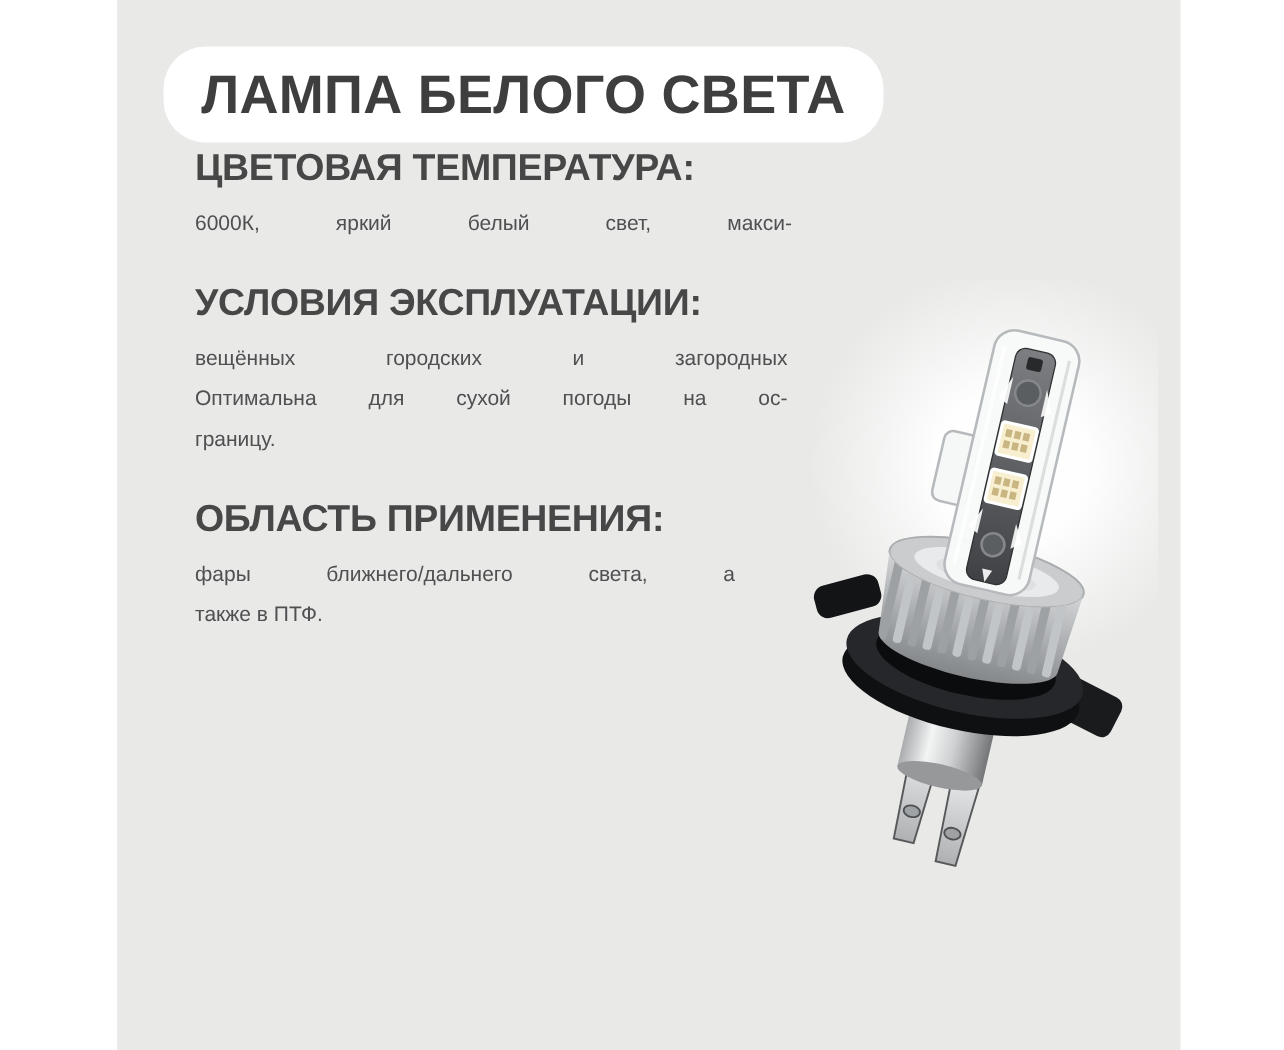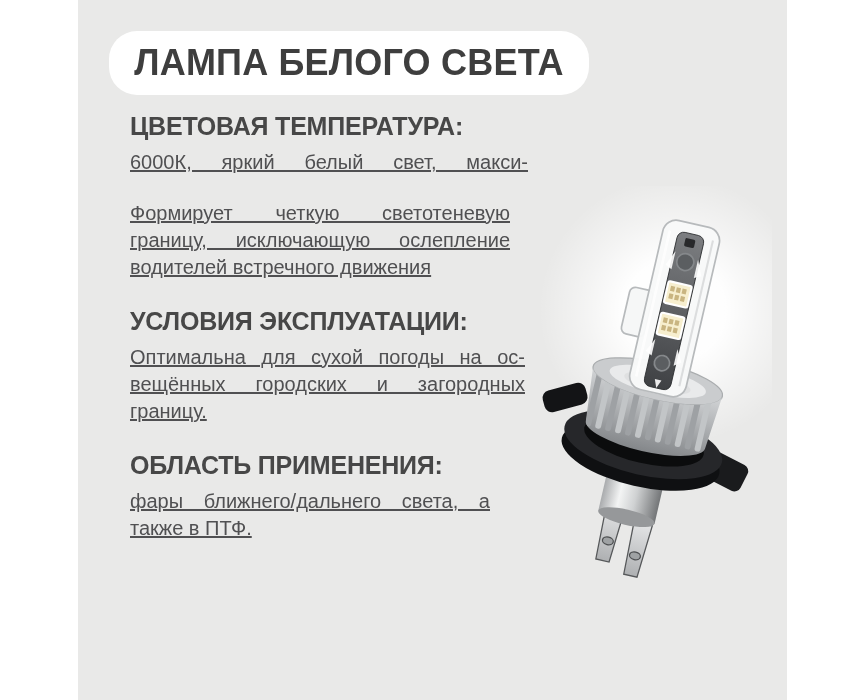--- a/index.html
+++ b/index.html
@@ -15,32 +15,32 @@
   }
   .title-badge{
     position:absolute;left:109px;top:31px;width:480px;height:64px;
     background:var(--badge_bg,#ffffff);border-radius:28px;
     display:flex;align-items:center;justify-content:center;
   }
   .title-badge .title-text{
     font-size:36px;font-weight:700;letter-spacing:.2px;
     color:var(--title_text,#3e3e3e);white-space:nowrap;
   }
-  .content{position:absolute;left:130px;top:110px;width:400px;}
+  .content{position:absolute;left:130px;top:96px;width:400px;}
   .sec{margin:0;}
   .sec + .sec{margin-top:24px;}
   .sec-heading{
     font-size:25px;line-height:32px;font-weight:700;letter-spacing:-.2px;
     color:var(--heading_text,#474747);white-space:nowrap;margin:0 0 7px 0;
   }
   .sec-body{margin:0;}
   .line{
-    font-size:20px;line-height:27px;font-weight:400;
+    font-size:14px;line-height:27px;font-weight:400;
     color:var(--body_text,#505052);
-    text-align:justify;text-align-last:justify;text-decoration:underline;
+    text-align:justify;text-align-last:justify;
   }
   .line.last{text-align:left;text-align-last:left;}
   .w1{width:398px}.w2{width:380px}.w3{width:395px}.w4{width:360px}
   .bulb-svg{position:absolute;left:516px;top:186px;width:256px;height:408px;pointer-events:none;}
 </style>
 </head>
 <body>
 
 <div class="canvas">
   <div class="panel"></div>
@@ -52,32 +52,27 @@
   <div class="content">
 
     <div class="sec">
       <div class="sec-heading">ЦВЕТОВАЯ ТЕМПЕРАТУРА:</div>
       <div class="sec-body w1">
         <div class="line">6000К, яркий белый свет, макси-</div>
       </div>
     </div>
 
     <div class="sec">
-      <div class="sec-body w2">
-        <div class="line">Формирует четкую светотеневую</div>
-        <div class="line">границу, исключающую ослепление</div>
-        <div class="line last">водителей встречного движения</div>
-      </div>
     </div>
 
     <div class="sec">
       <div class="sec-heading">УСЛОВИЯ ЭКСПЛУАТАЦИИ:</div>
       <div class="sec-body w3">
+        <div class="line">вещённых городских и загородных</div>
         <div class="line">Оптимальна для сухой погоды на ос-</div>
-        <div class="line">вещённых городских и загородных</div>
         <div class="line last">границу.</div>
       </div>
     </div>
 
     <div class="sec">
       <div class="sec-heading">ОБЛАСТЬ ПРИМЕНЕНИЯ:</div>
       <div class="sec-body w4">
         <div class="line">фары ближнего/дальнего света, а</div>
         <div class="line last">также в ПТФ.</div>
       </div>

